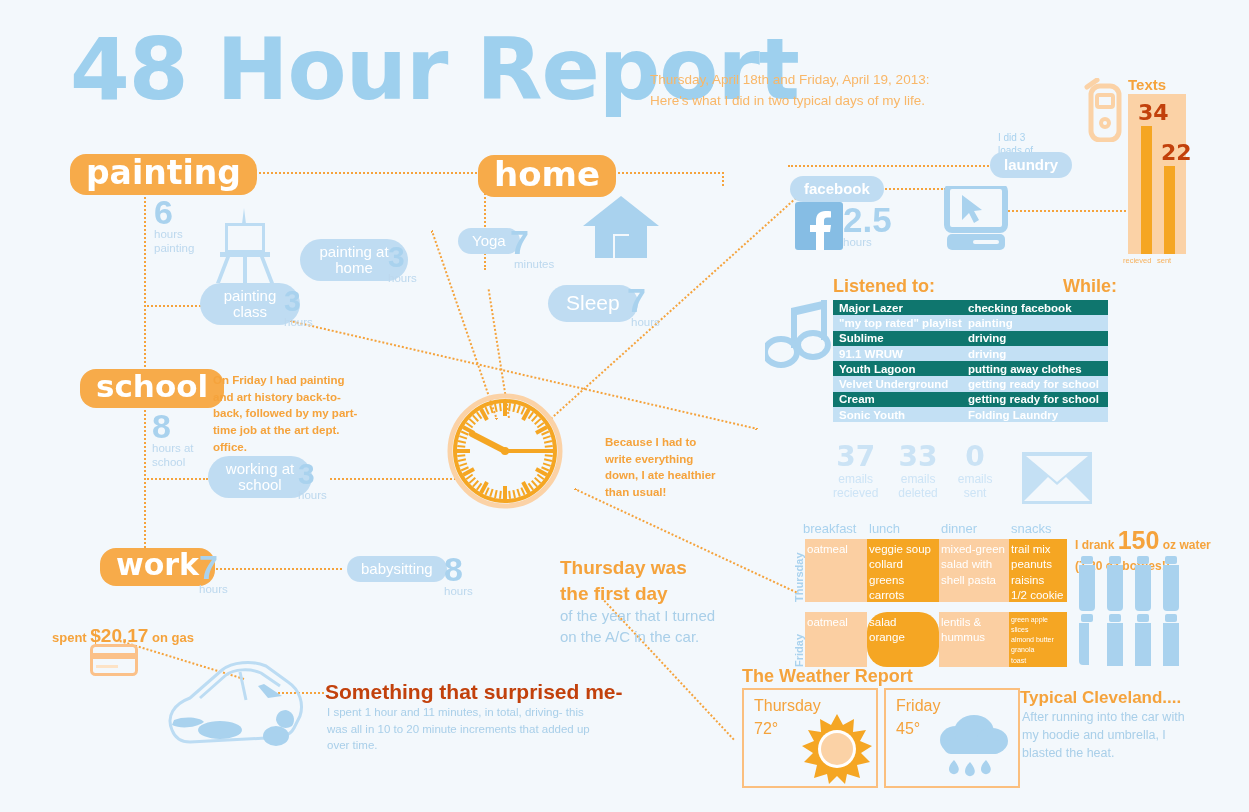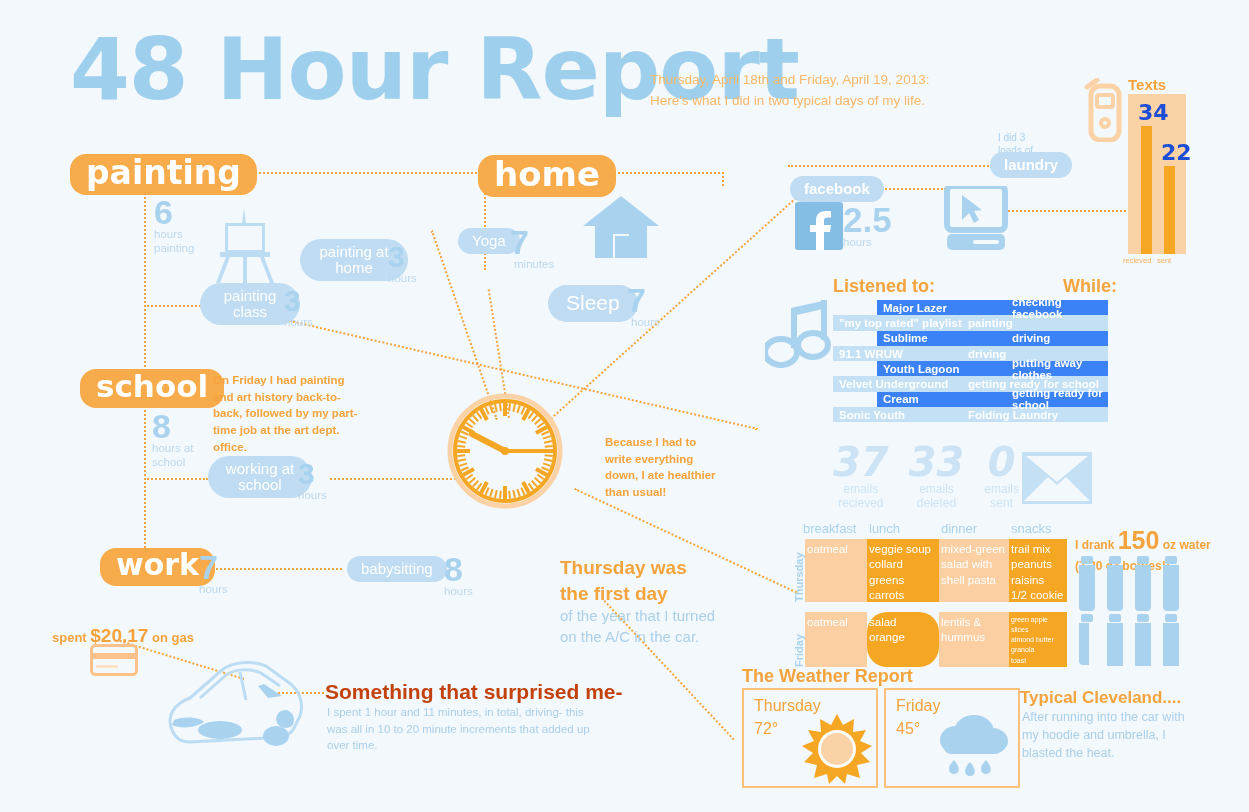--- a/index.html
+++ b/index.html
@@ -55,28 +55,28 @@
   
   .dot-h{border-top:2px dotted #f5a33c;height:0;}
   .dot-v{border-left:2px dotted #f5a33c;width:0;}
   .diag{position:absolute;transform-origin:0 0;border-top:2px dotted #f5a33c;height:0;}
 
   
   #music-head{left:833px;top:276px;color:#f5a33c;font-size:18px;font-weight:bold;}
   #music-head .col2{margin-left:128px;}
   #music-table{left:833px;top:300px;width:275px;font-size:11.5px;color:#fff;font-weight:bold;}
   #music-table .row{display:flex;height:15.3px;align-items:center;}
-  #music-table .row.a{background:#3b82f6;margin-left:44px;}
+  #music-table .row.a{background:#0f766e;}
   #music-table .row.b{background:#c3e0f4;}
   #music-table .c1{width:135px;padding-left:6px;box-sizing:border-box;}
   #music-table .c2{flex:1;}
 
   
   .email-stat{text-align:center;color:#cfe5f6;}
-  .email-stat .n{font-size:40px;font-weight:bold;color:#cbe3f5;line-height:.85;font-family:"DejaVu Sans",sans-serif;font-style:italic;}
+  .email-stat .n{font-size:28px;font-weight:bold;color:#cbe3f5;line-height:.85;font-family:"DejaVu Sans",sans-serif;}
   .email-stat .l{font-size:12px;line-height:1.15;margin-top:4px;color:#cde4f6;}
 
   
   #food{left:793px;top:521px;}
   .food-colhead{color:#a9d2ee;font-size:13px;}
   .food-cell{color:#fff;font-size:11.5px;line-height:1.33;padding:3px 2px;box-sizing:border-box;}
   .fc-light{background:#fbcfa2;}
   .fc-dark{background:#f5a623;}
   .daylabel{color:#a9d2ee;font-size:13px;font-weight:bold;
             writing-mode:vertical-rl;transform:rotate(180deg);}
@@ -84,21 +84,21 @@
   
   #weather-title{left:742px;top:666px;color:#f5a33c;font-size:18px;font-weight:bold;}
   .wbox{border:2px solid #fbbf7e;background:#f3f8fc;}
   .wday{color:#f5a33c;font-size:16px;}
   .wtemp{color:#f5a33c;font-size:16px;}
 
   
   #texts-title{left:1128px;top:76px;color:#f5a33c;font-size:15px;font-weight:bold;}
   #texts-plot{left:1128px;top:94px;width:58px;height:160px;background:#fbd2a6;}
   .tbar{position:absolute;bottom:0;background:#f5a623;width:11px;}
-  .tval{position:absolute;color:#1d4ed8;font-size:22px;font-weight:bold;font-family:"DejaVu Sans",sans-serif;}
+  .tval{position:absolute;color:#c2410c;font-size:22px;font-weight:bold;font-family:"DejaVu Sans",sans-serif;}
 
   
   #surprise-h{left:325px;top:680px;color:#c2410c;font-size:21px;font-weight:bold;}
   #surprise-b{left:327px;top:704px;width:270px;color:#a9cfe9;font-size:11.5px;line-height:1.45;}
   #thursday-big{left:560px;top:555px;width:200px;}
   #thursday-big .l1{color:#f5a33c;font-size:19px;font-weight:bold;line-height:1.35;}
   #thursday-big .l2{color:#a9cfe9;font-size:15px;line-height:1.35;}
   #clocknote{left:605px;top:434px;width:120px;color:#f5a33c;font-size:11.5px;font-weight:bold;line-height:1.45;}
   #water-note{left:1075px;top:522px;width:150px;color:#f5a33c;font-size:12px;line-height:1.45;font-weight:bold;}
   #water-note b{font-size:25px;}

